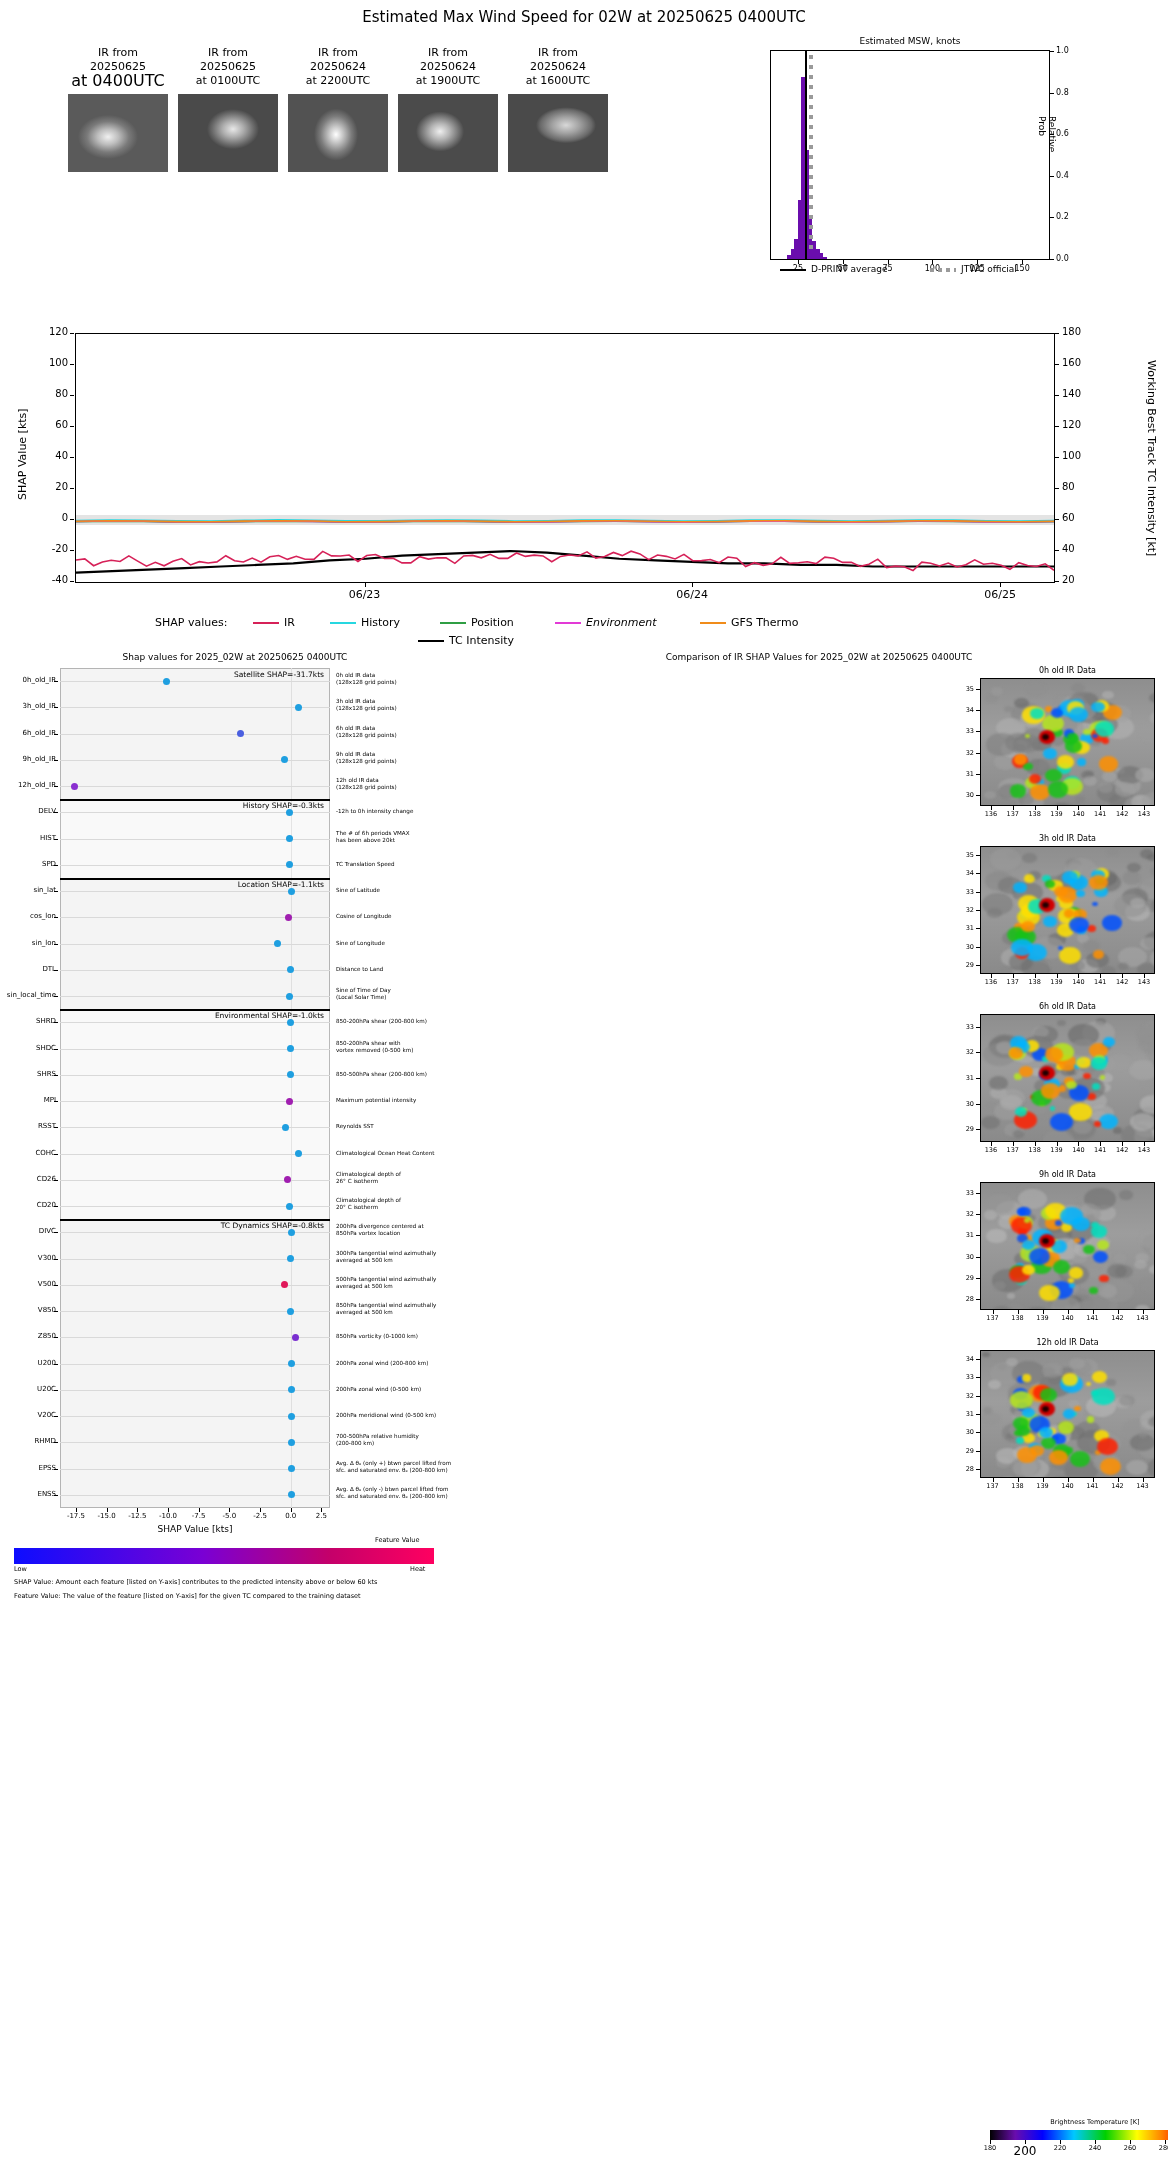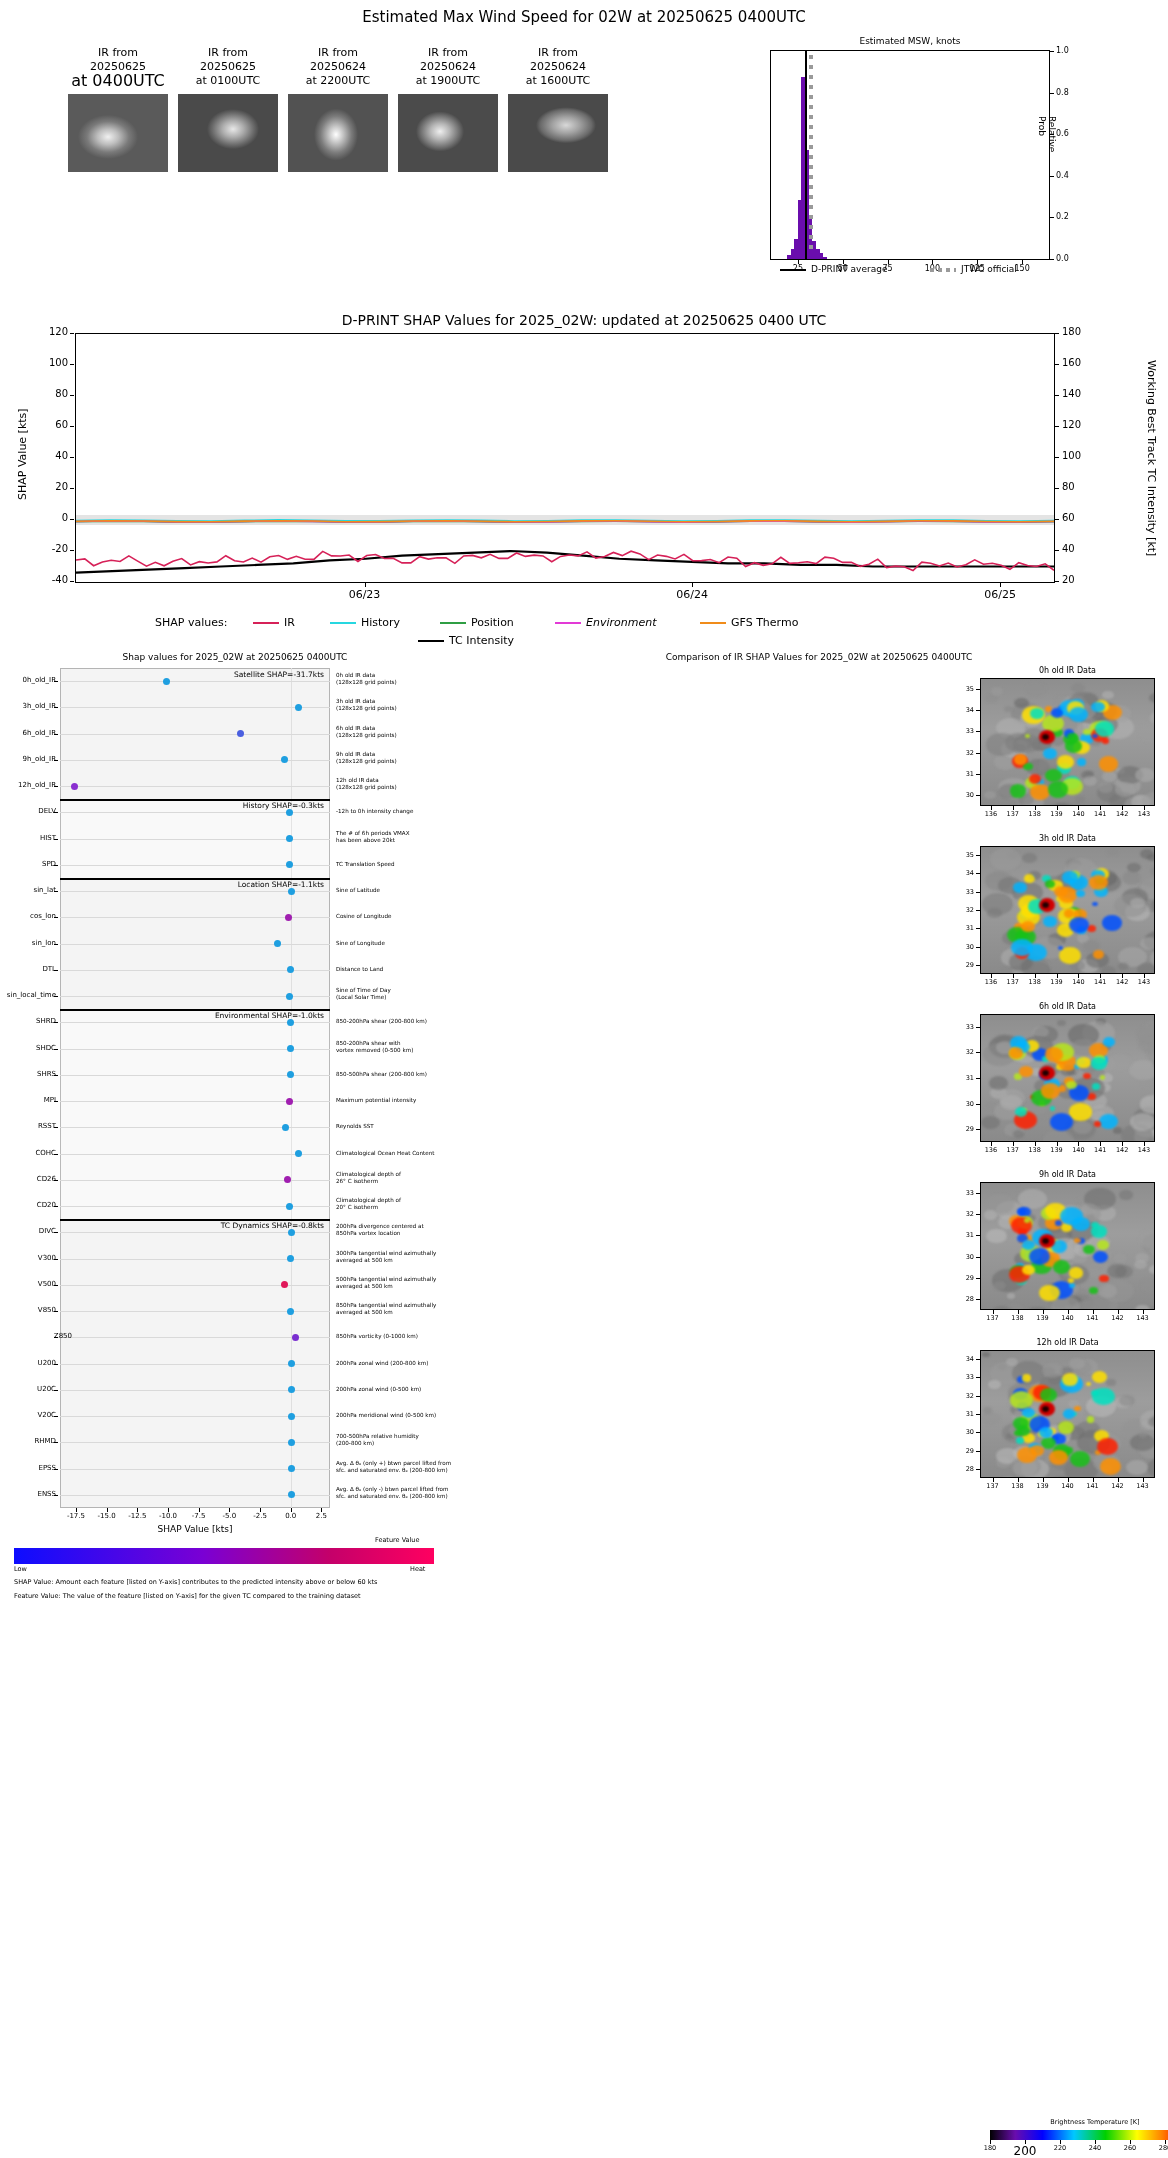--- a/index.html
+++ b/index.html
@@ -164,21 +164,20 @@
       <div class="abs xtiny" style="left:296px;top:10px;font-size:8px;">1.0</div>
     </div>
   <div class="abs vlabel small" style="left:297px;top:80px;transform:rotate(90deg);">Relative Prob</div>
   <div id="hist-legend" class="abs" style="left:0;top:228px;width:300px;">
       <div class="abs" style="left:20px;top:0;font-size:9px;"><span style="display:inline-block;width:26px;height:2px;background:#000;vertical-align:middle;margin-right:5px;"></span><span>D-PRINT average</span></div>
       <div class="abs" style="left:170px;top:0;font-size:9px;"><span style="display:inline-block;width:26px;height:4px;background:repeating-linear-gradient(90deg,#9a9a9a 0 4px,transparent 4px 8px);vertical-align:middle;margin-right:5px;"></span><span>JTWC official</span></div>
     </div>
 </div>
 
 <div class="abs" style="left:0;top:300px;width:1168px;height:350px;">
-  <div class="abs ctr ttl" style="left:0;top:12px;width:1168px;font-size:14px;">D-PRINT SHAP Values for 2025_02W: updated at 20250625 0400 UTC</div>
   <div class="panel-border" style="left:75px;top:33px;width:980px;height:250px;"></div>
   <div id="ts-grid" class="abs" style="left:76px;top:34px;width:978px;height:248px;overflow:hidden;">
       <div class="abs" style="left:0;top:181.35000000000002px;width:978px;height:9.299999999999983px;background:#e4e4e4;"></div>
     </div>
   <div id="ts-lines" class="abs" style="left:76px;top:34px;width:978px;height:248px;overflow:hidden;">
       <svg width="978" height="248" style="position:absolute;left:0;top:0;">
         <polyline points="0,186.465 33.724137931034484,185.94226968441117 67.44827586206897,186.18534050578685 101.17241379310344,186.83811314135733 134.89655172413794,186.94427415072818 168.6206896551724,186.34829740646236 202.3448275862069,185.9232902351343 236.0689655172414,186.29188913842546 269.7931034482759,186.91409585947895 303.51724137931035,186.87837609427606 337.2413793103448,186.23705938252155 370.9655172413793,185.92967620938103 404.6896551724138,186.40654364362757 438.41379310344826,186.96904977690838 472.1379310344828,186.7931218061554 505.86206896551727,186.13649462067713 539.5862068965517,185.9611285855131 573.3103448275862,186.52393535301758 607.0344827586207,187.00040169028046 640.7586206896551,186.69250329696973 674.4827586206897,186.05131204061482 708.2068965517242,186.016174613927 741.9310344827586,186.63856742932217 775.6551724137931,187.00668355413512 809.3793103448276,186.58123200311053 843.103448275862,185.9855002952264 876.8275862068965,186.09223677818392 910.551724137931,186.74507225439336 944.2758620689656,186.98760122177703 978,186.4645181749329" fill="none" stroke="#26d7e0" stroke-width="1.6"></polyline>
       </svg>
       <svg width="978" height="248" style="position:absolute;left:0;top:0;">
         <polyline points="0,187.705 33.724137931034484,187.18226968441115 67.44827586206897,187.42534050578686 101.17241379310344,188.0781131413573 134.89655172413794,188.18427415072819 168.6206896551724,187.58829740646235 202.3448275862069,187.16329023513427 236.0689655172414,187.53188913842547 269.7931034482759,188.15409585947896 303.51724137931035,188.11837609427607 337.2413793103448,187.47705938252153 370.9655172413793,187.169676209381 404.6896551724138,187.64654364362755 438.41379310344826,188.2090497769084 472.1379310344828,188.0331218061554 505.86206896551727,187.37649462067714 539.5862068965517,187.2011285855131 573.3103448275862,187.76393535301756 607.0344827586207,188.24040169028046 640.7586206896551,187.93250329696974 674.4827586206897,187.2913120406148 708.2068965517242,187.25617461392702 741.9310344827586,187.87856742932217 775.6551724137931,188.24668355413513 809.3793103448276,187.82123200311054 843.103448275862,187.2255002952264 876.8275862068965,187.33223677818393 910.551724137931,187.98507225439334 944.2758620689656,188.22760122177704 978,187.7045181749329" fill="none" stroke="#2f9e44" stroke-width="1.6"></polyline>
@@ -385,21 +384,21 @@
       <div class="abs" style="left:0;top:549.125px;width:56px;text-align:right;font-size:7px;">CD20</div>
       <div class="tickh" style="left:54px;top:554.125px;"></div>
       <div class="abs" style="left:0;top:575.375px;width:56px;text-align:right;font-size:7px;">DIVC</div>
       <div class="tickh" style="left:54px;top:580.375px;"></div>
       <div class="abs" style="left:0;top:601.625px;width:56px;text-align:right;font-size:7px;">V300</div>
       <div class="tickh" style="left:54px;top:606.625px;"></div>
       <div class="abs" style="left:0;top:627.875px;width:56px;text-align:right;font-size:7px;">V500</div>
       <div class="tickh" style="left:54px;top:632.875px;"></div>
       <div class="abs" style="left:0;top:654.125px;width:56px;text-align:right;font-size:7px;">V850</div>
       <div class="tickh" style="left:54px;top:659.125px;"></div>
-      <div class="abs" style="left:0;top:680.375px;width:56px;text-align:right;font-size:7px;margin-left:16px;">Z850</div>
+      <div class="abs" style="left:0;top:680.375px;width:56px;text-align:right;font-size:7px;">Z850</div>
       <div class="tickh" style="left:54px;top:685.375px;"></div>
       <div class="abs" style="left:0;top:706.625px;width:56px;text-align:right;font-size:7px;">U200</div>
       <div class="tickh" style="left:54px;top:711.625px;"></div>
       <div class="abs" style="left:0;top:732.875px;width:56px;text-align:right;font-size:7px;">U20C</div>
       <div class="tickh" style="left:54px;top:737.875px;"></div>
       <div class="abs" style="left:0;top:759.125px;width:56px;text-align:right;font-size:7px;">V20C</div>
       <div class="tickh" style="left:54px;top:764.125px;"></div>
       <div class="abs" style="left:0;top:785.375px;width:56px;text-align:right;font-size:7px;">RHMD</div>
       <div class="tickh" style="left:54px;top:790.375px;"></div>
       <div class="abs" style="left:0;top:811.625px;width:56px;text-align:right;font-size:7px;">EPSS</div>

